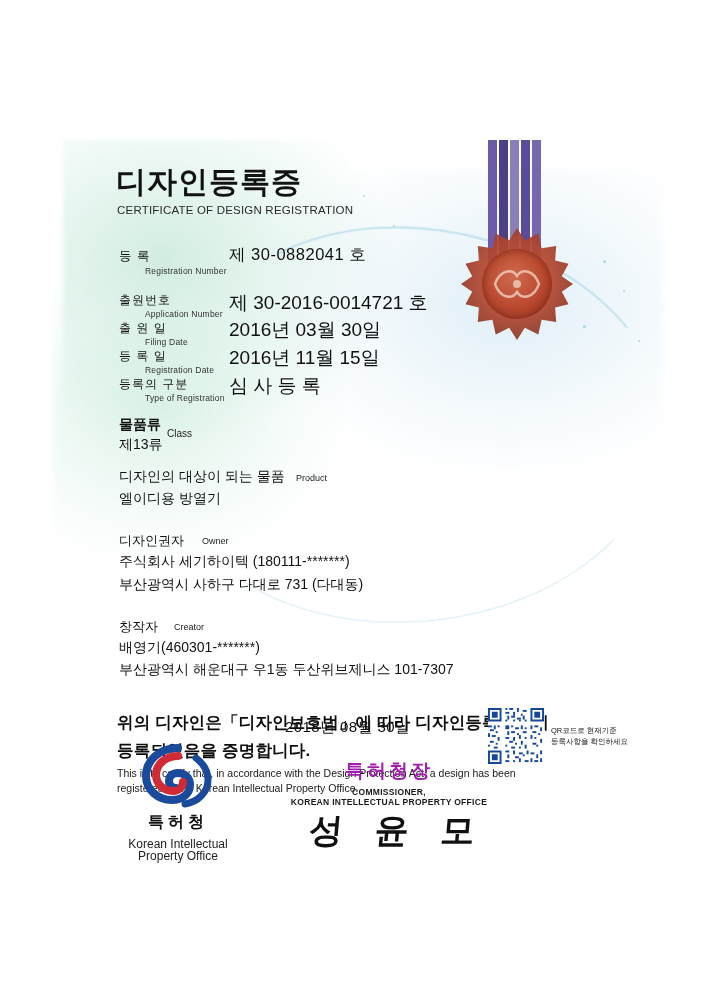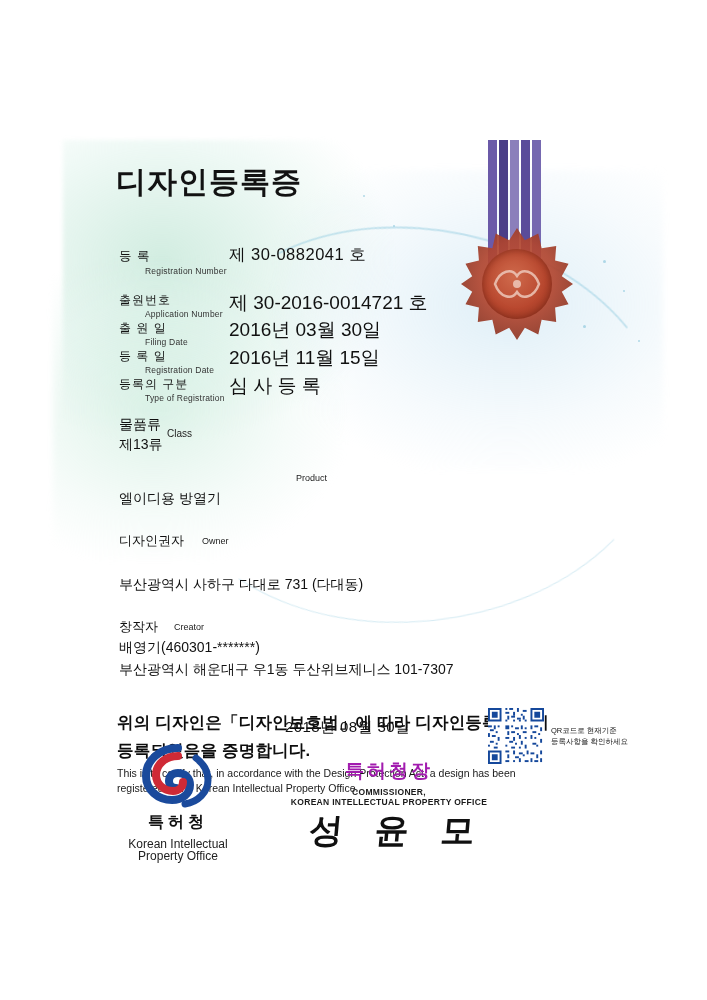--- a/index.html
+++ b/index.html
@@ -176,21 +176,21 @@
   .val-lg {
     position: absolute;
     font-size: 16.5px;
     color: #111;
     letter-spacing: 0.5px;
     white-space: nowrap;
   }
   .lbl-big {
     position: absolute;
     font-size: 14px;
-    font-weight: normal;
+    font-weight: bold;
     color: #0f0f0f;
     white-space: nowrap;
   }
   .sub-en {
     position: absolute;
     font-size: 9.5px;
     color: #222;
     white-space: nowrap;
   }
   .body-line {
@@ -325,20 +325,21 @@
   <div class="seal">
     <div class="star"></div>
     <div class="inner"></div>
     <svg class="glyph" viewBox="0 0 54 40">
       <path d="M5 20 C10 6, 22 4, 27 12 C32 4, 44 6, 49 20 C44 34, 32 36, 27 28 C22 36, 10 34, 5 20 Z" fill="none" stroke="#f0cfc2" stroke-width="2.4"></path>
       <circle cx="27" cy="20" r="4" fill="#f0cfc2"></circle>
     </svg>
   </div>
 
   <div class="title-ko">디자인등록증</div>
+  <div class="title-en">CERTIFICATE OF DESIGN REGISTRATION</div>
 
   <div class="lbl-ko" style="left:56px; top:108px;">등   록</div>
   <div class="lbl-en" style="left:56px; top:126px;">Registration Number</div>
   <div class="val-lg" style="left:166px; top:104px;">제 30-0882041 호</div>
 
   <div class="lbl-ko" style="left:56px; top:152px; font-size:12px;">출원번호</div>
   <div class="lbl-en" style="left:56px; top:169px;">Application Number</div>
   <div class="val" style="left:166px; top:150px;">제 30-2016-0014721 호</div>
 
   <div class="lbl-ko" style="left:56px; top:180px; font-size:12px;">출 원 일</div>
@@ -350,25 +351,27 @@
   <div class="val" style="left:166px; top:205px;">2016년 11월 15일</div>
 
   <div class="lbl-ko" style="left:56px; top:236px; font-size:12px;">등록의 구분</div>
   <div class="lbl-en" style="left:56px; top:253px;">Type of Registration</div>
   <div class="val" style="left:166px; top:233px;text-align:right;">심 사 등 록</div>
 
   <div class="lbl-big" style="left:56px; top:276px;">물품류</div>
   <div class="sub-en" style="left:104px; top:280px; font-size:10px;margin-top:8px;">Class</div>
   <div class="body-line" style="left:56px; top:296px;">제13류</div>
 
+  <div class="body-line" style="left:56px; top:328px;">디자인의 대상이 되는 물품</div>
   <div class="sub-en" style="left:233px; top:333px; font-size:9px;">Product</div>
   <div class="body-line" style="left:56px; top:350px;">엘이디용 방열기</div>
 
   <div class="body-line" style="left:56px; top:392px; font-size:13px;">디자인권자</div>
   <div class="sub-en" style="left:139px; top:396px; font-size:9px;">Owner</div>
+  <div class="body-line" style="left:56px; top:413px;">주식회사 세기하이텍 (180111-*******)</div>
   <div class="body-line" style="left:56px; top:436px;">부산광역시 사하구 다대로 731 (다대동)</div>
 
   <div class="body-line" style="left:56px; top:478px; font-size:13px;">창작자</div>
   <div class="sub-en" style="left:111px; top:482px; font-size:9px;">Creator</div>
   <div class="body-line" style="left:56px; top:499px;">배영기(460301-*******)</div>
   <div class="body-line" style="left:56px; top:521px;">부산광역시 해운대구 우1동 두산위브제니스 101-7307</div>
 
   <div class="body-strong" style="left:54px; top:572px;">위의 디자인은「디자인보호법」에 따라 디자인등록원부에</div>
   <div class="body-strong" style="left:54px; top:600px;">등록되었음을 증명합니다.</div>
   <div class="cert-en" style="left:54px; top:626px;">This is to certify that, in accordance with the Design Protection Act, a design has been registered at the Korean Intellectual Property Office.</div>

